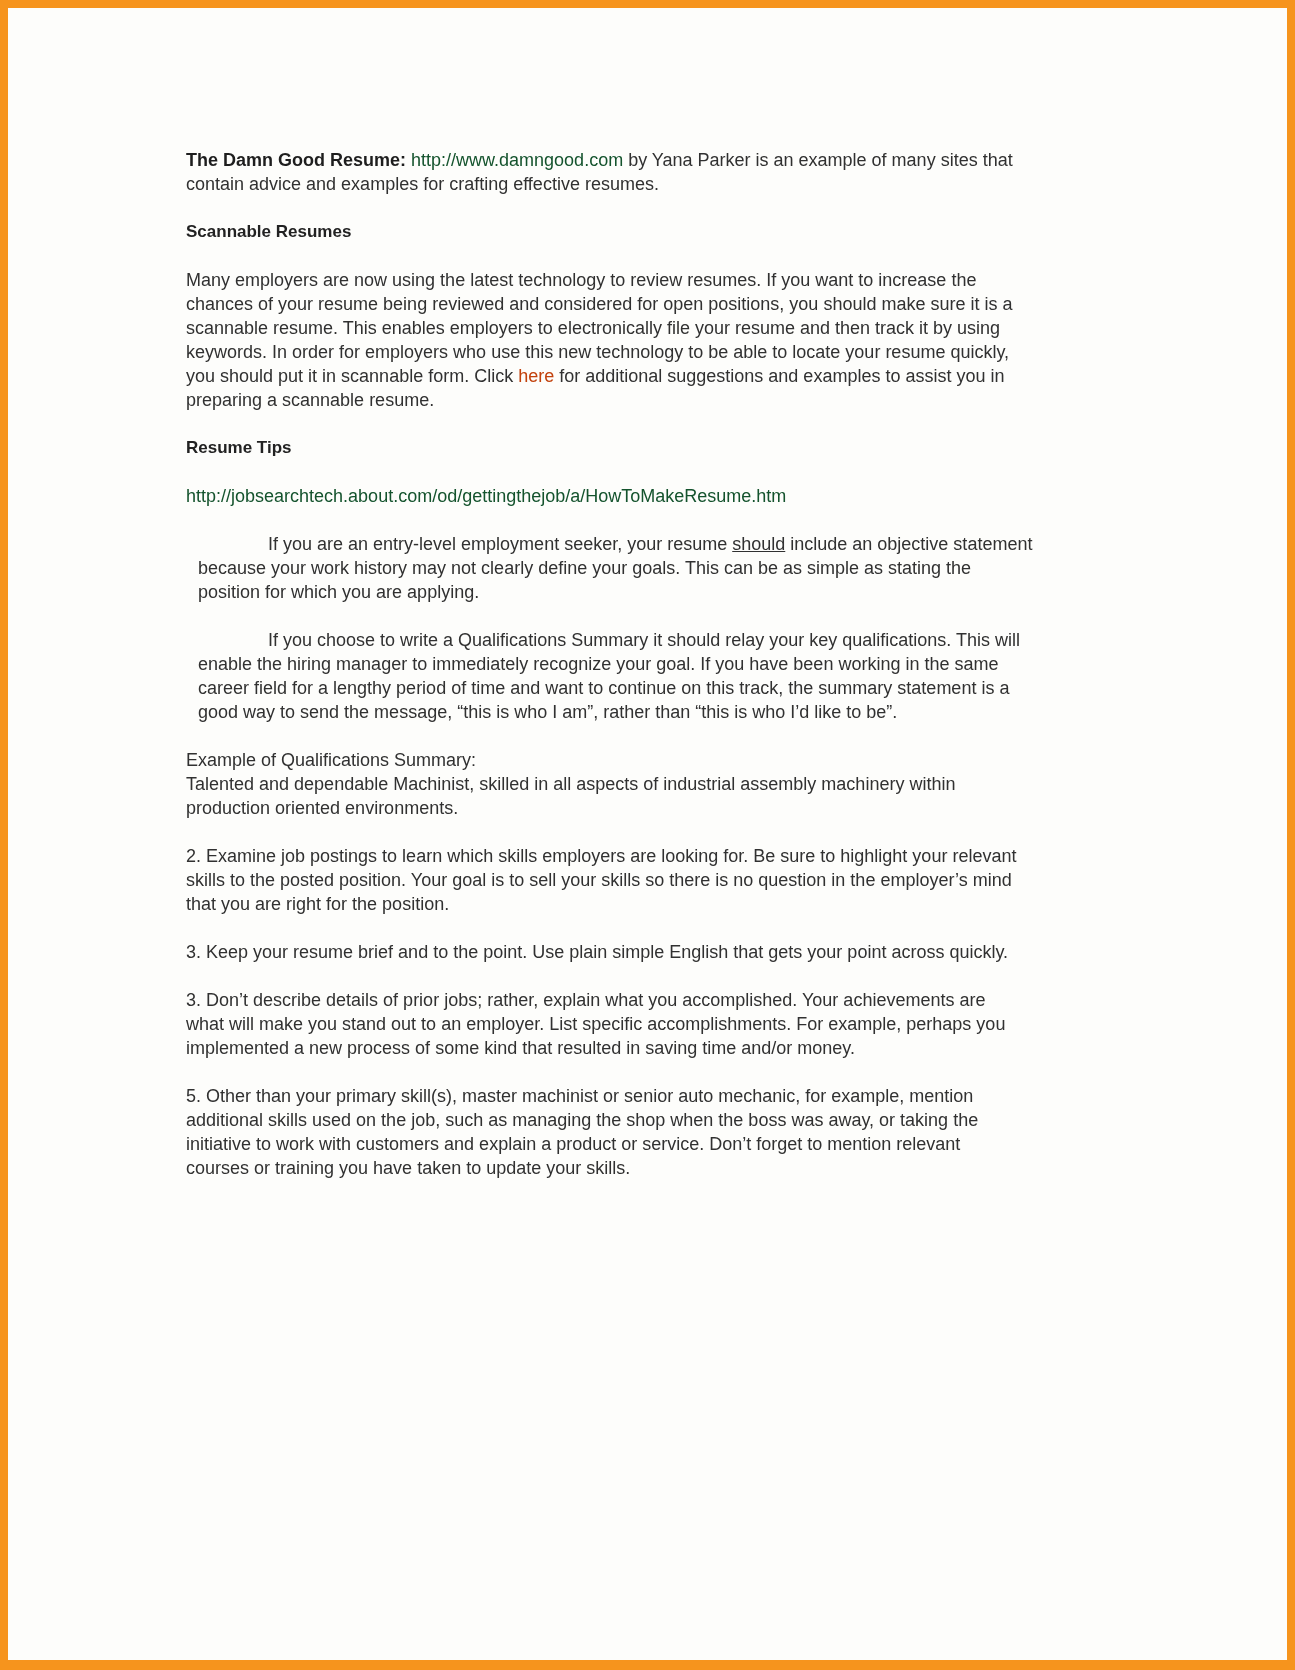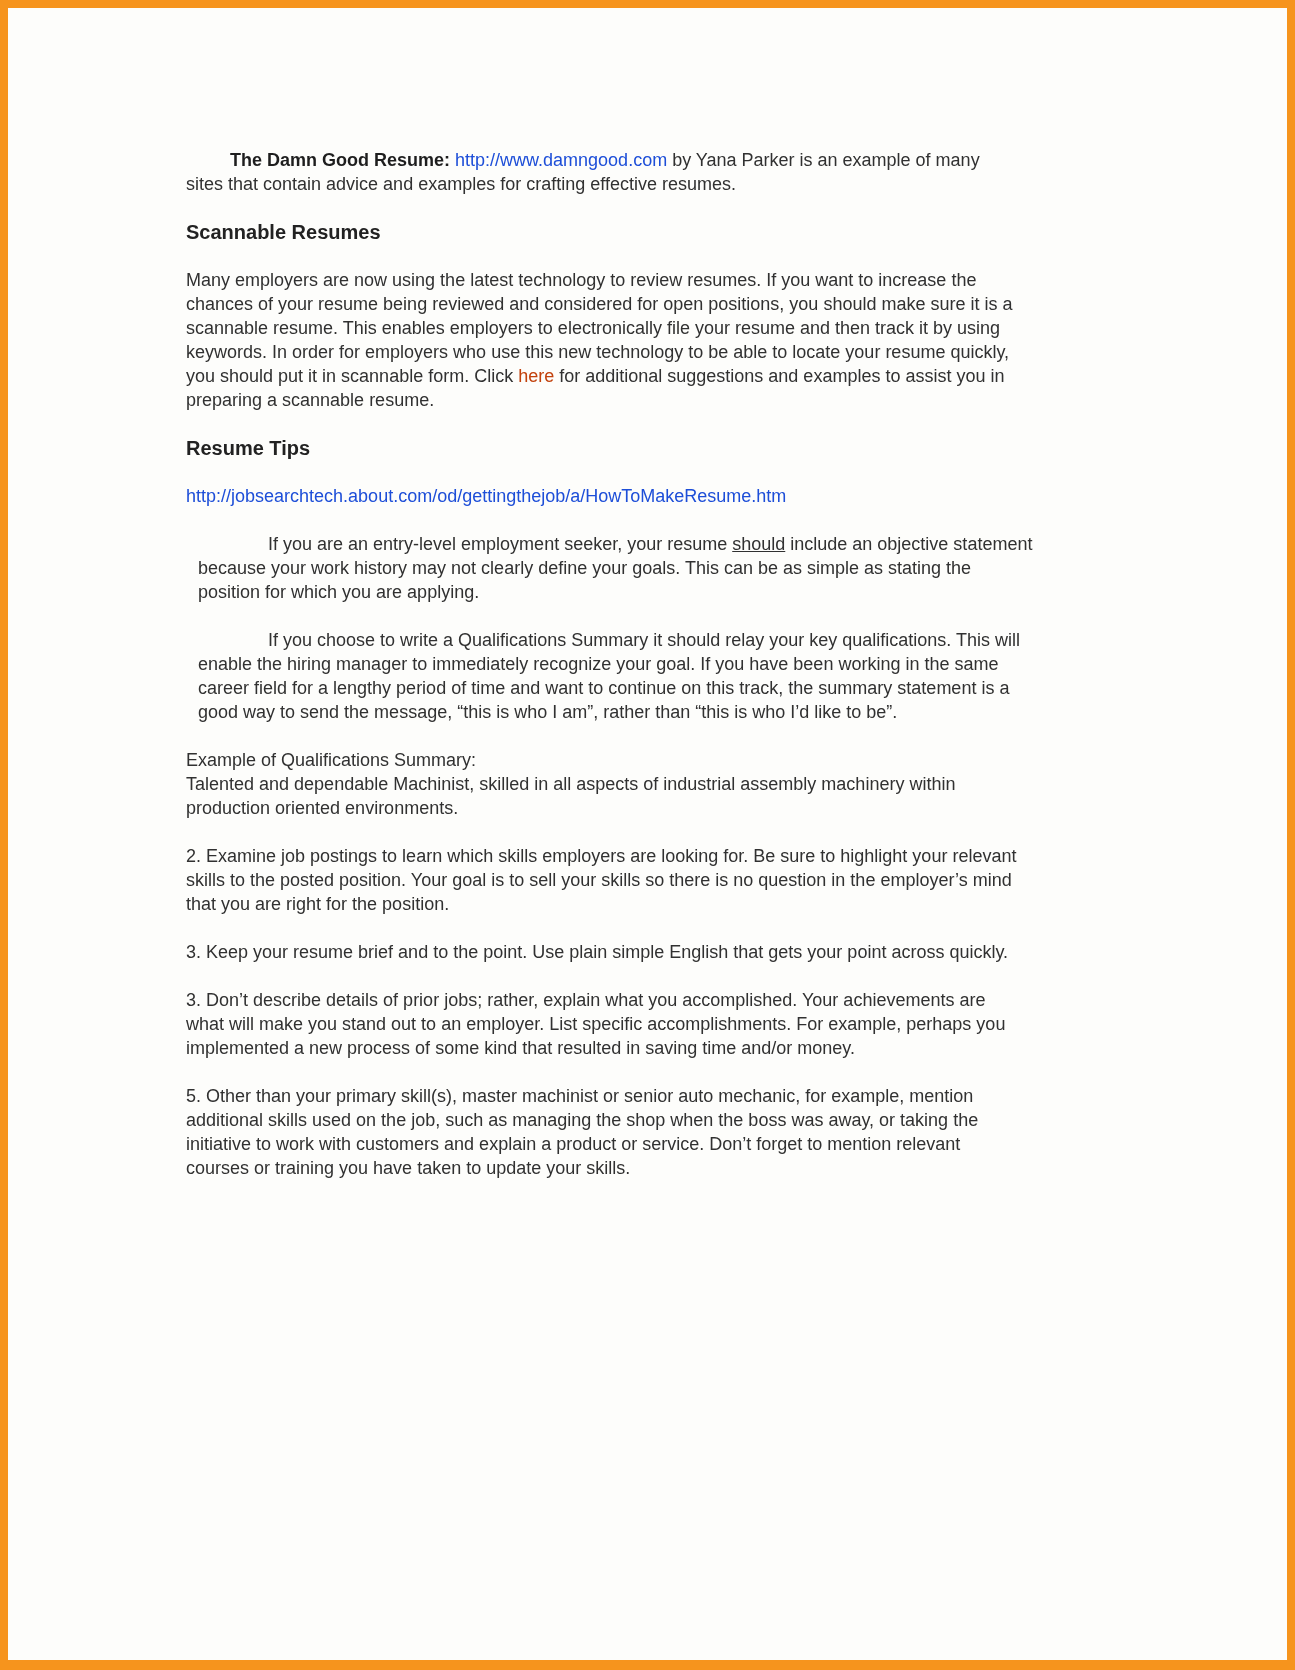--- a/index.html
+++ b/index.html
@@ -25,30 +25,30 @@
     font-size: 18px;
     line-height: 24px;
     color: #313131;
   }
   .para {
     margin: 0 0 24px 0;
     width: 835px;
   }
   .heading {
     font-weight: 700;
-    font-size: 20px;
+    font-size: 17px;
     margin: 0 0 24px 0;
     color: #222222;
   }
-  .b { font-weight: 700; color: #1e1e1e; margin-left: 44px; }
+  .b { font-weight: 700; color: #1e1e1e; }
   .i { }
   .u { text-decoration: underline; }
   .indent { text-indent: 70px; margin-left: 12px; }
   .block { display: block; }
-  .url-gray { color: #1d4ed8; }
+  .url-gray { color: #14532d; }
   .link { color: #c2410c; }
 </style>
 </head>
 <body>
 
 <div class="frame">
   <div class="content">
 
     <p class="para"><span class="b">The Damn Good Resume:</span><span class="url-gray"> http://www.damngood.com </span><span> by Yana Parker is an example of many sites that contain advice and examples for crafting effective resumes.</span></p>
 

